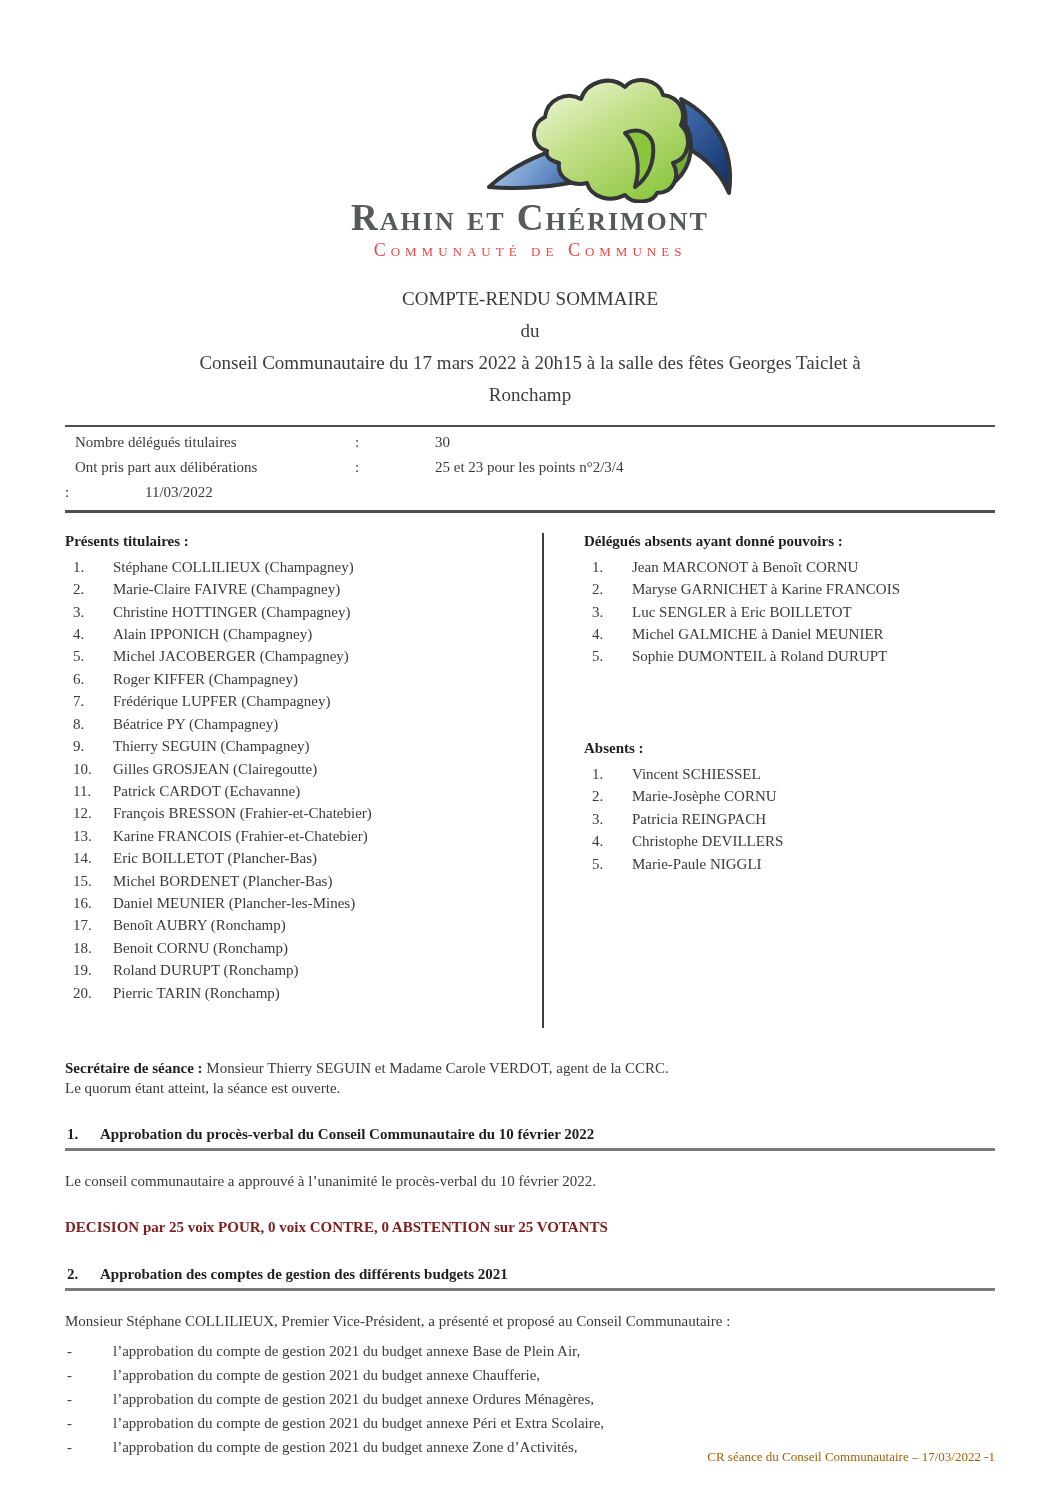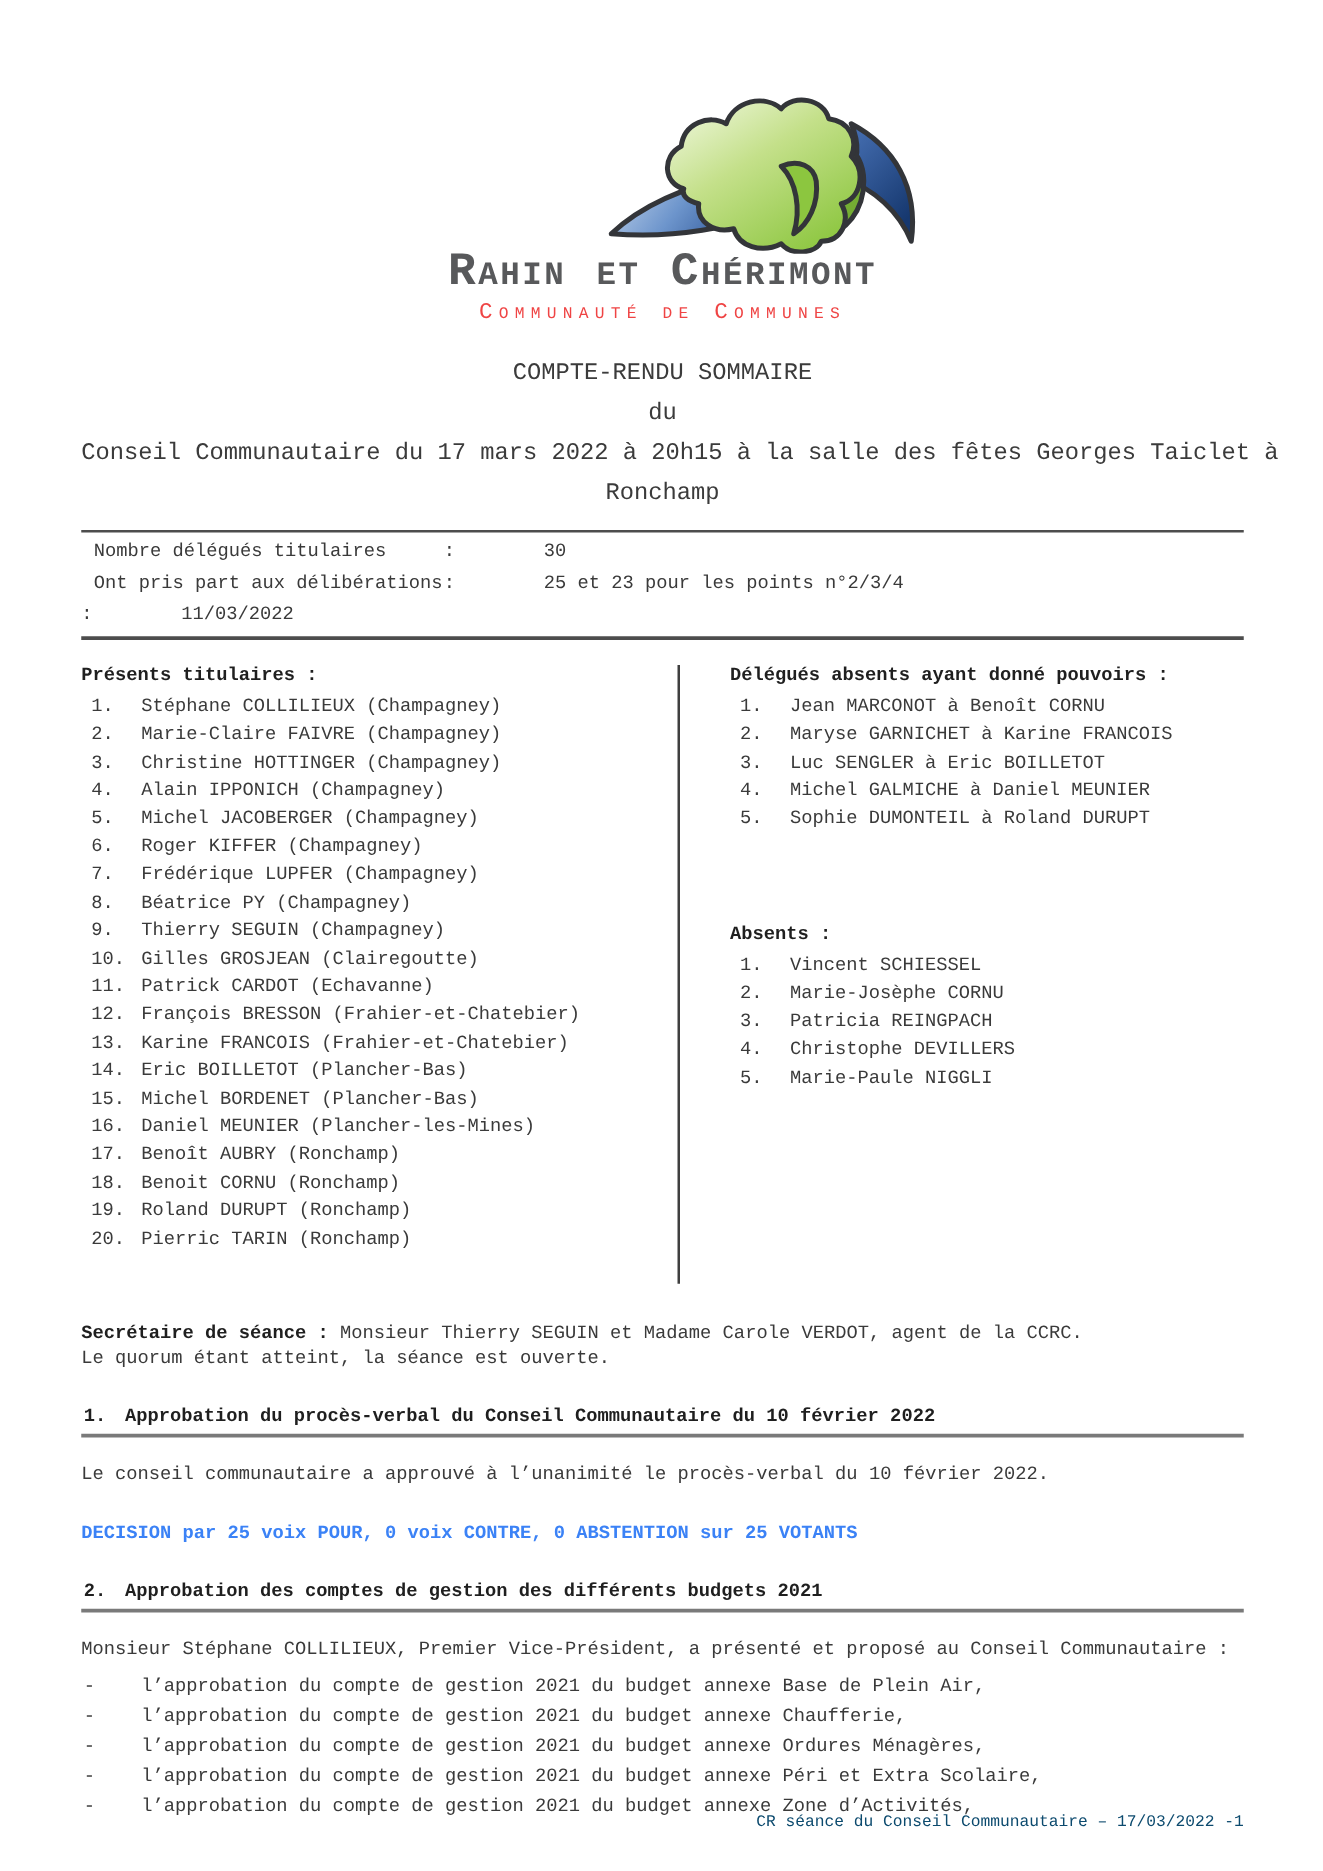--- a/index.html
+++ b/index.html
@@ -2,21 +2,21 @@
 <html><head>
 <meta charset="utf-8">
 <style>
   * { box-sizing: border-box; }
   html,body { margin:0; padding:0; background:#ffffff; }
   .page {
     position: relative;
     width: 1058px;
     height: 1497px;
     background: #ffffff;
-    font-family: Liberation Mono, monospace;
+    font-family: Liberation Serif, serif;
     color: #3a3a3a;
     font-size: 15px;
     overflow: hidden;
   }
   .content { padding: 75px 63px 0 65px; }
 
   
   .logo-block { text-align:center; margin-bottom: 22px; }
   .logo-art { display:block; margin: 0 auto; margin-left: 420px; }
   .logo-wordmark {
@@ -78,35 +78,35 @@
   .section-heading {
     display:flex;
     font-weight:bold;
     color:#1f1f1f;
     border-bottom: 3px solid #7a7a7a;
     padding-bottom: 5px;
     margin-bottom: 20px;
   }
   .section-heading .sec-num { flex: 0 0 35px; padding-left: 2px; }
 
-  .decision { font-weight:bold; color:#3b82f6; margin: 28px 0 30px 0; }
+  .decision { font-weight:bold; color:#7f1d1d; margin: 28px 0 30px 0; }
   .sec-body { margin-bottom: 28px; }
   .sec-intro { margin-bottom: 8px; }
 
   .dash-list { margin:0; padding:0; }
   .dash-item { display:flex; line-height: 24px; }
   .dash-item .dash { flex: 0 0 48px; padding-left: 2px; }
 
   
   .footer {
     position:absolute;
     right: 63px;
     bottom: 32px;
     font-size: 13px;
-    color: #0c4a6e;
+    color: #a16207;
   }
 </style>
 </head>
 <body>
 
 <div class="page">
   <div class="content">
 
     <div class="logo-block">
       <svg class="logo-art" width="262" height="128" viewBox="0 0 262 128">

